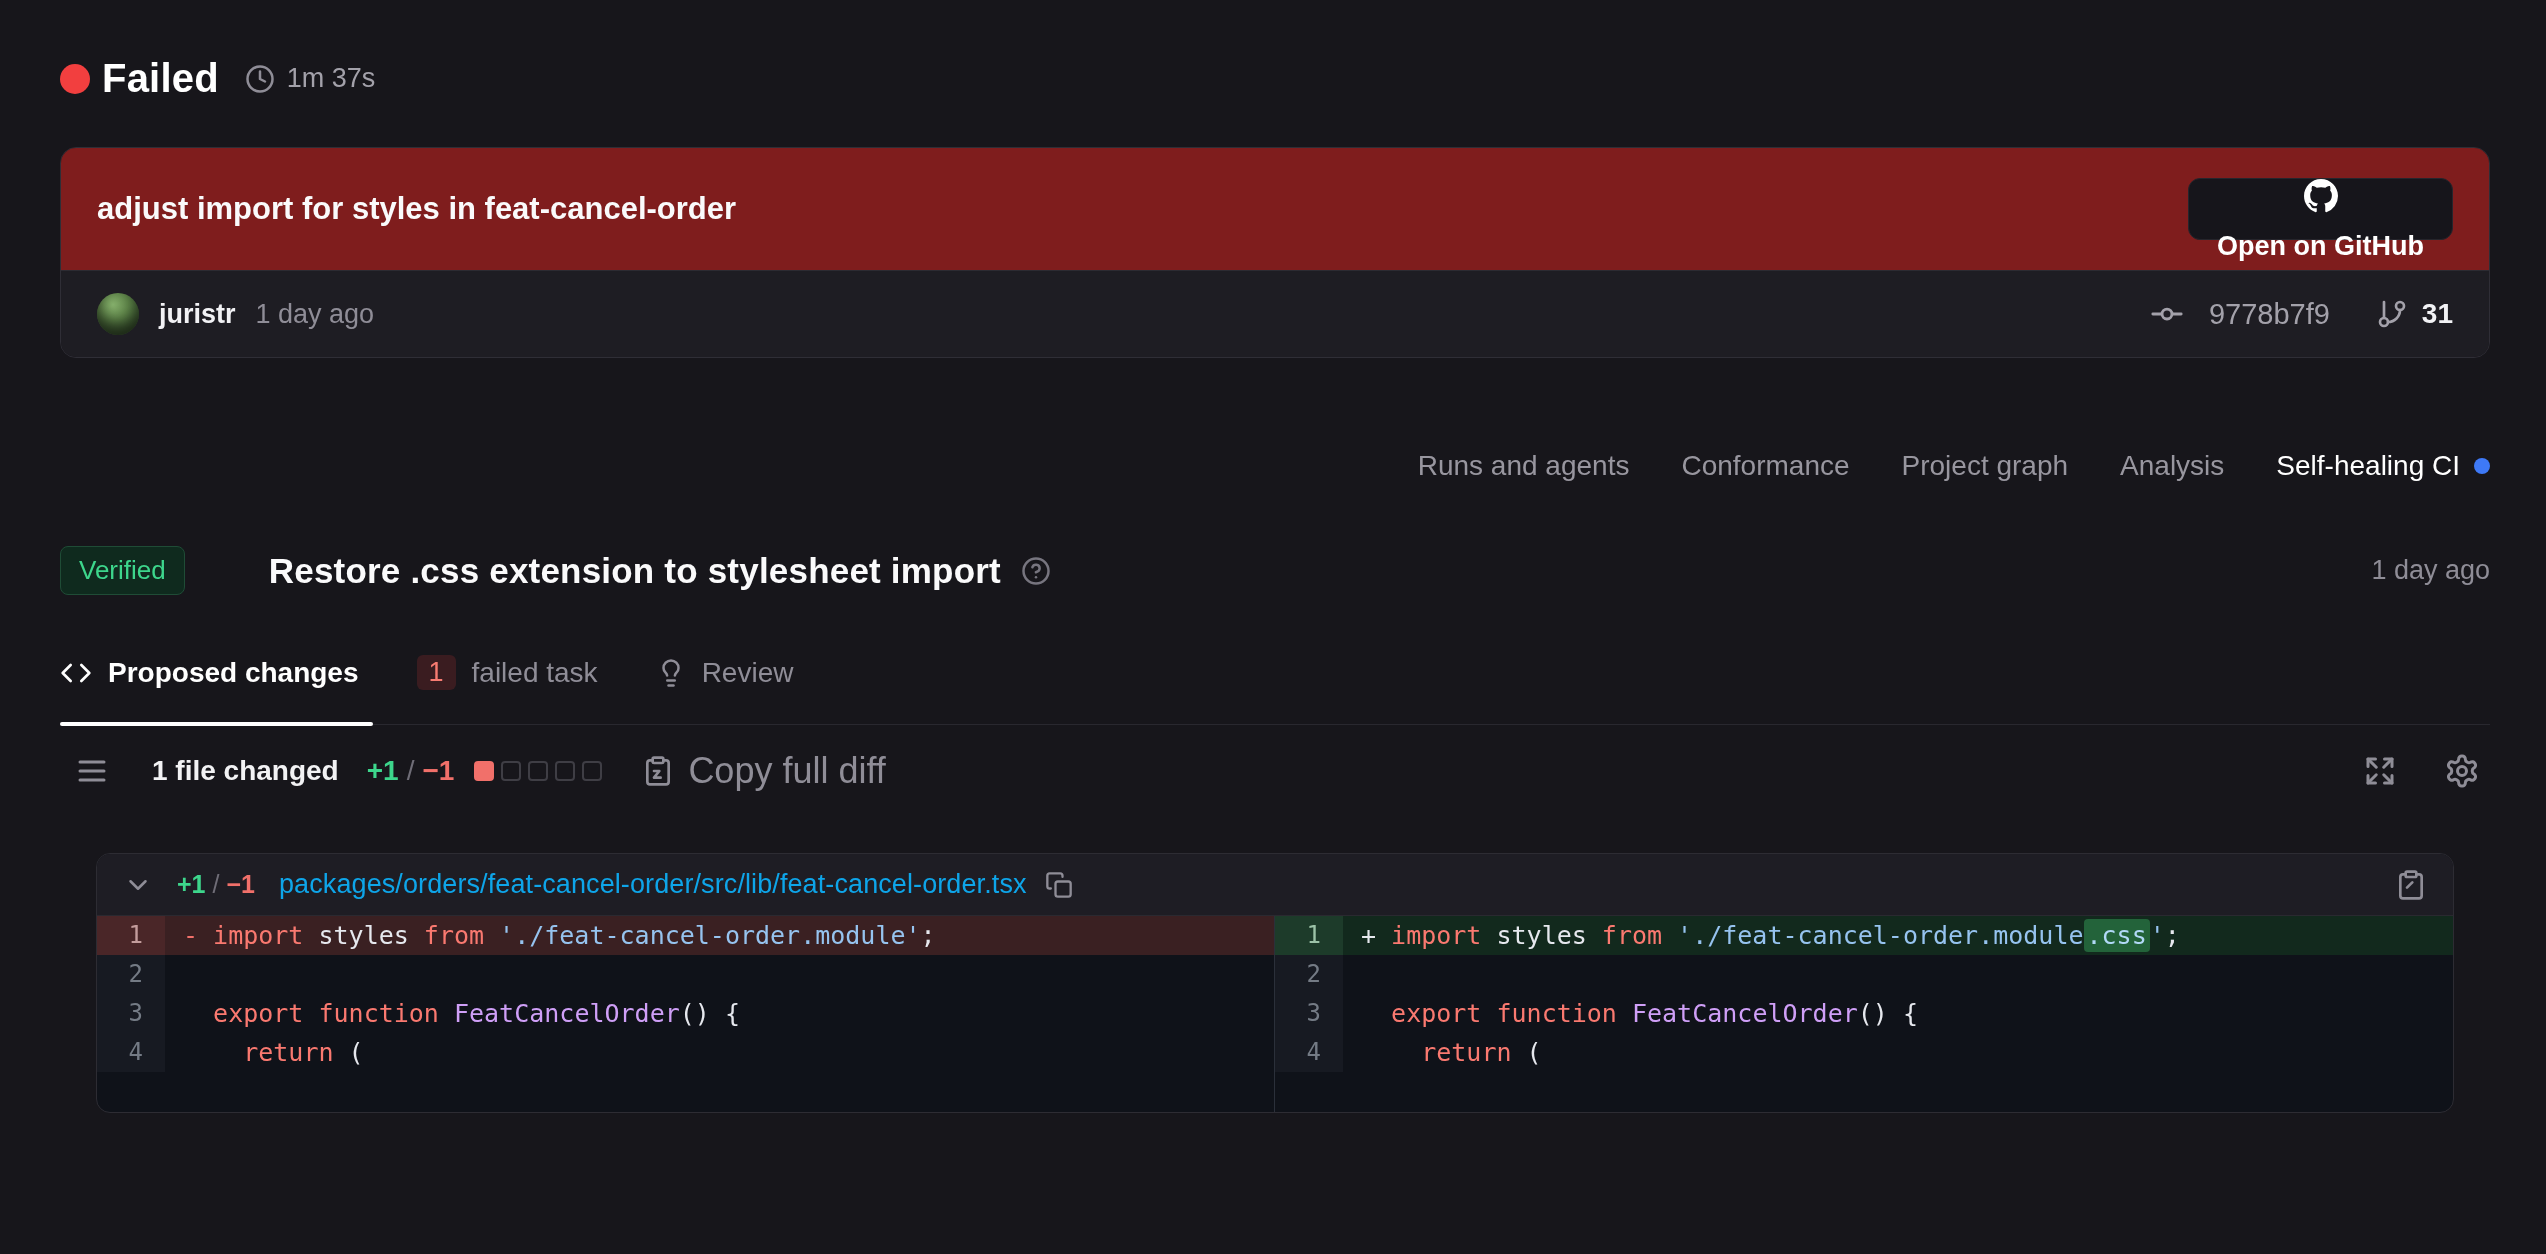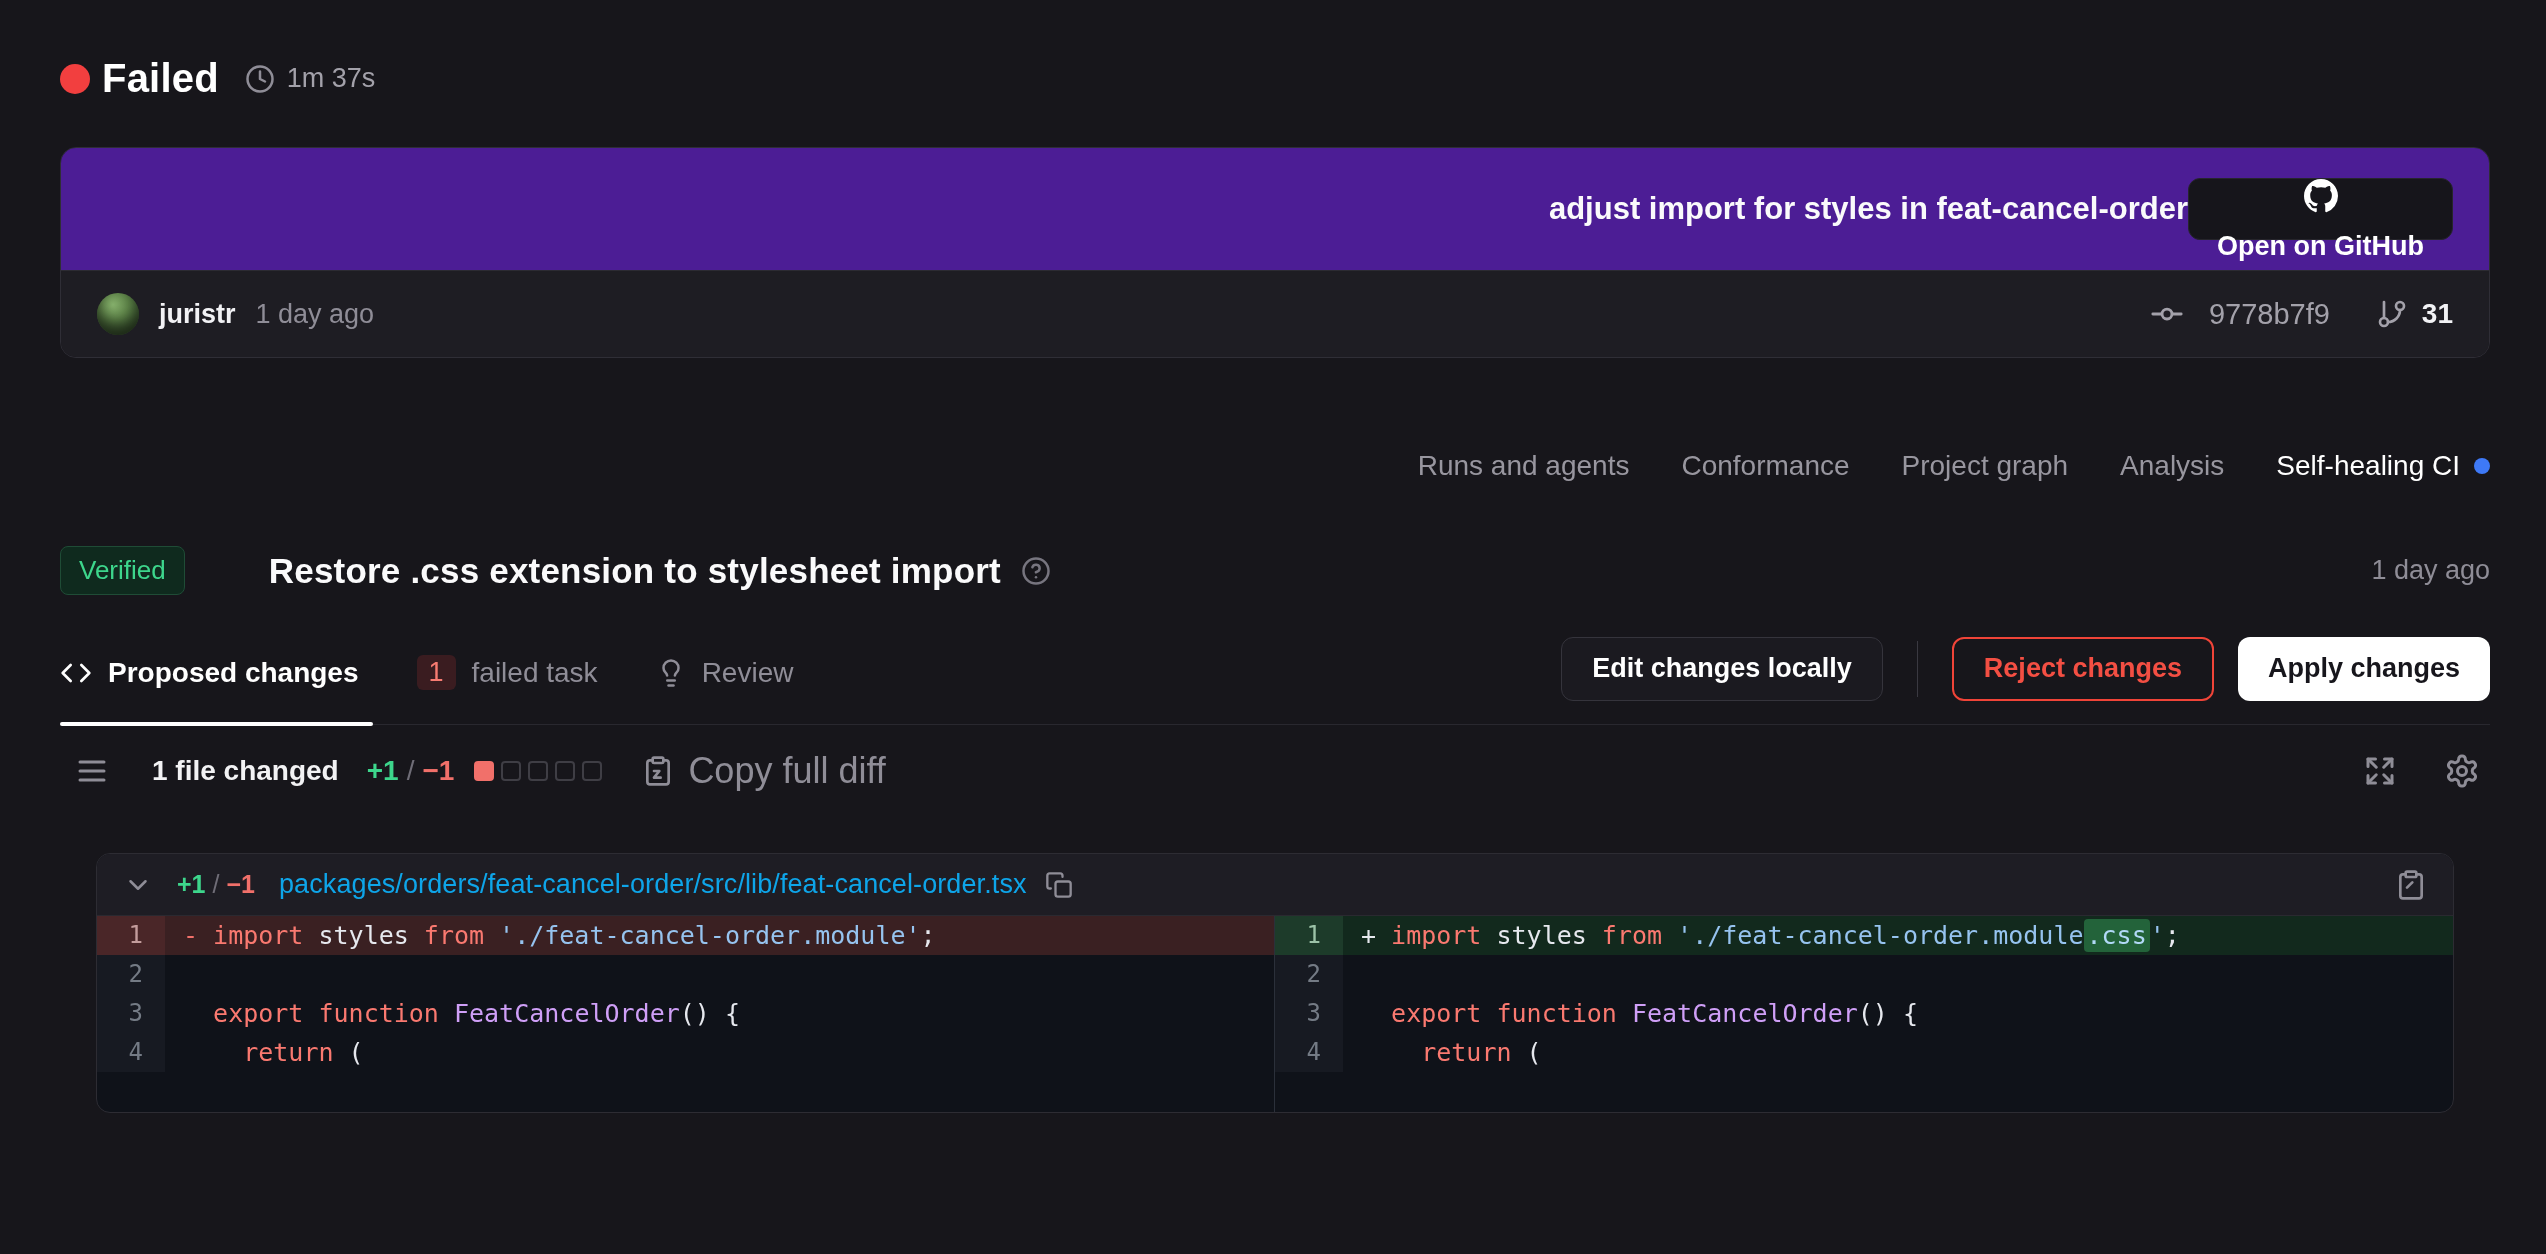--- a/index.html
+++ b/index.html
@@ -13,21 +13,21 @@
 
   
   .status-row { display:flex; align-items:center; margin-top:56px; }
   .status-dot { width:30px; height:30px; border-radius:50%; background:#f23f3f; }
   .status-label { font-size:40px; font-weight:700; color:#ffffff; margin-left:12px; letter-spacing:.2px; }
   .clock-wrap { display:flex; align-items:center; color:#8f8d97; margin-left:26px; }
   .duration { font-size:27px; color:#a3a1aa; margin-left:12px; }
 
   
   .card { margin-top:46px; border:1px solid #2f2e36; border-radius:16px; overflow:hidden; }
-  .card-top { background:#4c1d95; padding:0 36px; height:122px; display:flex; align-items:center; justify-content:flex-end; }
+  .card-top { background:#7f1d1d; padding:0 36px; height:122px; display:flex; align-items:center; justify-content:space-between; }
   .card-title { font-size:31px; font-weight:700; color:#fafafb; }
   .gh-btn { display:flex; align-items:center; gap:18px; background:#16151b; border:1px solid #26252c;
     border-radius:12px; height:62px; padding:0 28px; font-size:27px; font-weight:600; color:#ffffff; cursor:pointer;flex-direction:column; }
   .card-bottom { background:#1e1d23; border-top:1px solid #2c2b32; height:87px; padding:0 36px;
     display:flex; align-items:center; justify-content:space-between; }
   .author-wrap { display:flex; align-items:center; gap:20px; }
   .avatar { width:42px; height:42px; border-radius:50%;
     background:radial-gradient(circle at 38% 28%, #86b06c 0%, #5d8348 38%, #3c5a31 70%, #27391f 100%);
     box-shadow:inset 0 -10px 14px rgba(20,25,15,.7); }
   .author-name { font-size:27px; font-weight:700; color:#f2f2f5; }
@@ -221,26 +221,20 @@
         <span>
           <svg width="30" height="30" viewBox="0 0 24 24" fill="none" stroke="currentColor" stroke-width="2" stroke-linecap="round" stroke-linejoin="round">
               <path d="M9 18h6"></path>
               <path d="M10 22h4"></path>
               <path d="M15.09 14c.18-.98.65-1.74 1.41-2.5A4.65 4.65 0 0 0 18 8 6 6 0 0 0 6 8c0 1 .23 2.23 1.5 3.5.76.76 1.23 1.52 1.41 2.5"></path>
             </svg>
         </span>
         <span>Review</span>
       </div>
     </div>
-    <div class="actions-group">
-      <button class="btn btn-secondary">Edit changes locally</button>
-      <span class="v-divider"></span>
-      <button class="btn btn-danger">Reject changes</button>
-      <button class="btn btn-primary">Apply changes</button>
-    </div>
   </div>
 
   <div class="diff-toolbar">
     <span class="menu-icon-wrap">
       <svg width="36" height="36" viewBox="0 0 24 24" fill="none" stroke="currentColor" stroke-width="2" stroke-linecap="round">
           <line x1="4" y1="6" x2="20" y2="6"></line>
           <line x1="4" y1="12" x2="20" y2="12"></line>
           <line x1="4" y1="18" x2="20" y2="18"></line>
         </svg>
     </span>

